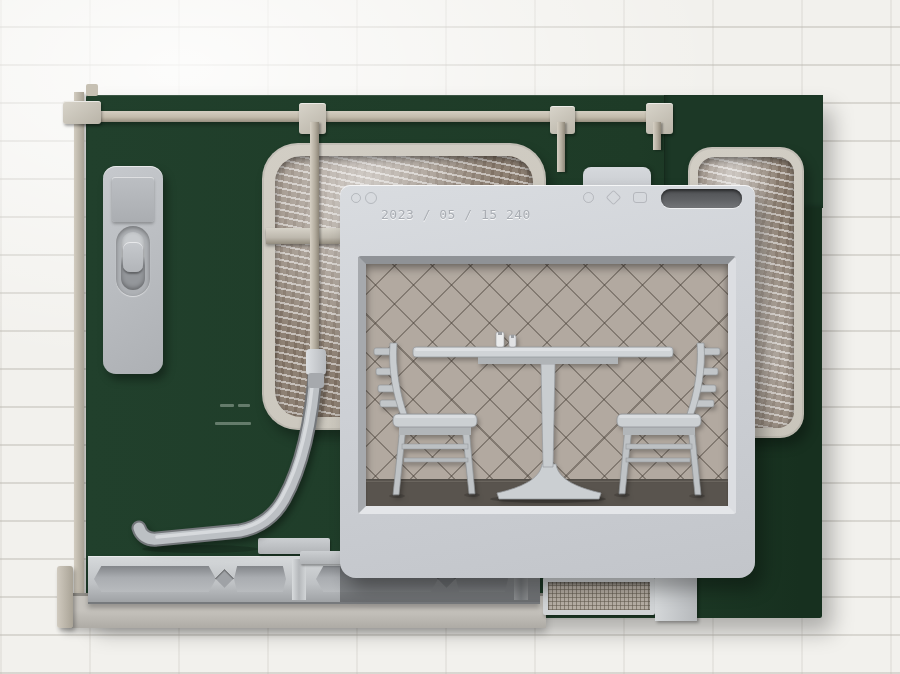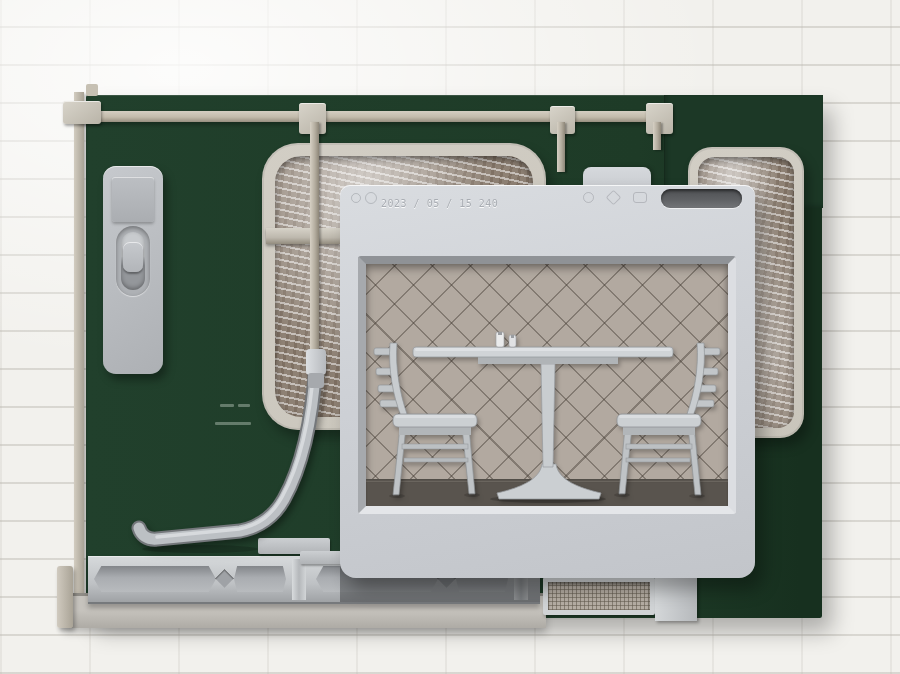--- a/index.html
+++ b/index.html
@@ -126,22 +126,22 @@
   .vent-bracket{left:655px;top:573px;width:42px;height:48px;
     background:linear-gradient(90deg,#d4d7d9,#b6b9bc);box-shadow:2px 2px 3px rgba(0,0,0,.3);}
 
   
   .panel{left:340px;top:185px;width:415px;height:393px;border-radius:10px 10px 16px 16px;
     background:linear-gradient(170deg,#d9dce0 0%,var(--panel,#ced1d6) 45%,#c2c5ca 100%);
     box-shadow:8px 12px 18px rgba(0,0,0,.32), inset 0 1px 0 rgba(255,255,255,.75);}
   .stamp-ico{position:absolute;border:1px solid rgba(118,122,128,.65);border-radius:50%;opacity:.55;}
   .si1{left:11px;top:8px;width:8px;height:8px;}
   .si2{left:25px;top:7px;width:10px;height:10px;}
-  .date-stamp{position:absolute;left:41px;top:13px;
-    font-family:"DejaVu Sans Mono",monospace;font-size:10px;letter-spacing:.5px;
+  .date-stamp{position:absolute;left:41px;top:22px;
+    font-family:"DejaVu Sans Mono",monospace;font-size:13px;letter-spacing:.5px;
     color:#a9adb3;text-shadow:0 1px 0 rgba(255,255,255,.85);}
   .fico{position:absolute;top:7px;opacity:.45;border:1px solid #8d9096;}
   .fi1{left:243px;width:9px;height:9px;border-radius:50%;}
   .fi2{left:268px;width:9px;height:9px;border-radius:2px;transform:rotate(45deg);}
   .fi3{left:293px;width:12px;height:9px;border-radius:3px;}
   .slot{position:absolute;left:321px;top:4px;width:81px;height:19px;border-radius:9px;
     background:linear-gradient(180deg,#4e5053,var(--slot,#5f6164) 55%,#737578);
     box-shadow:inset 0 2px 3px rgba(0,0,0,.5), 0 1px 0 rgba(255,255,255,.6);}
 
   .recess{position:absolute;left:18px;top:71px;width:378px;height:258px;box-sizing:border-box;

